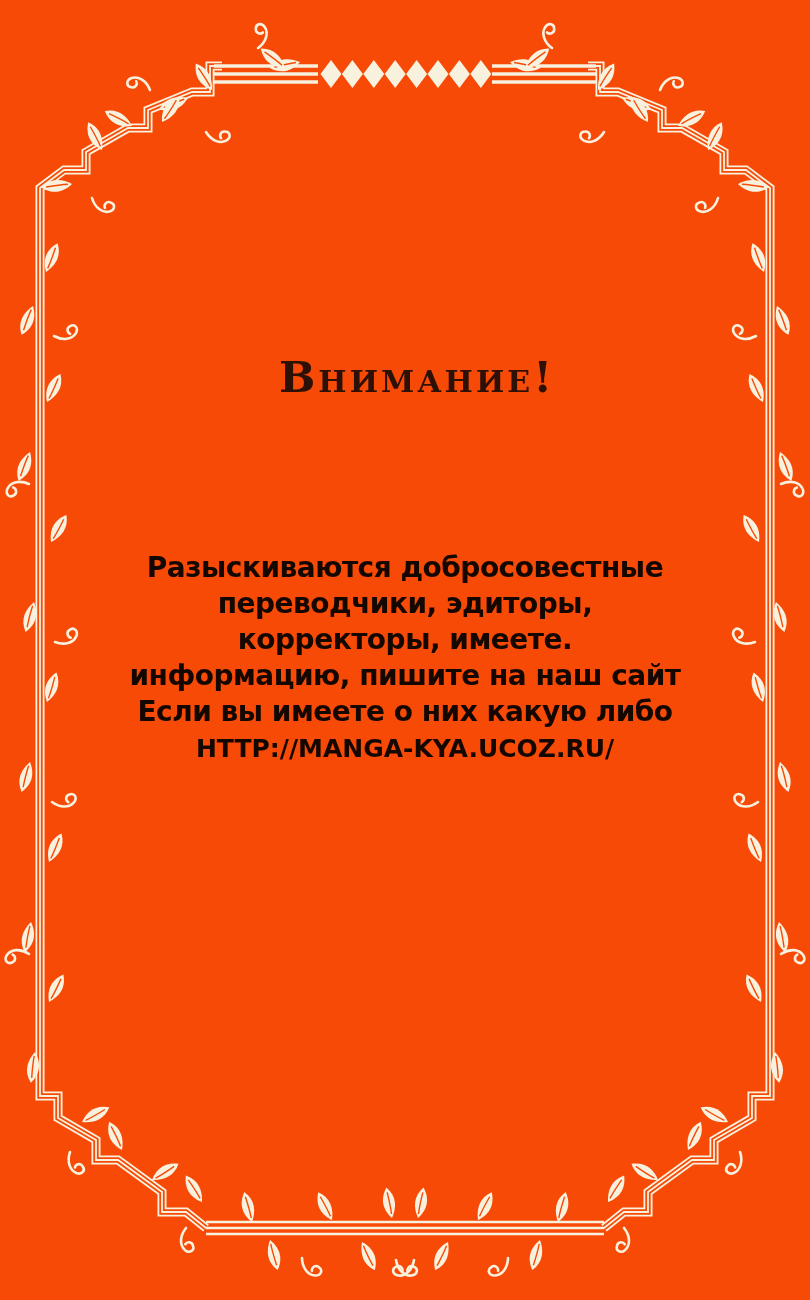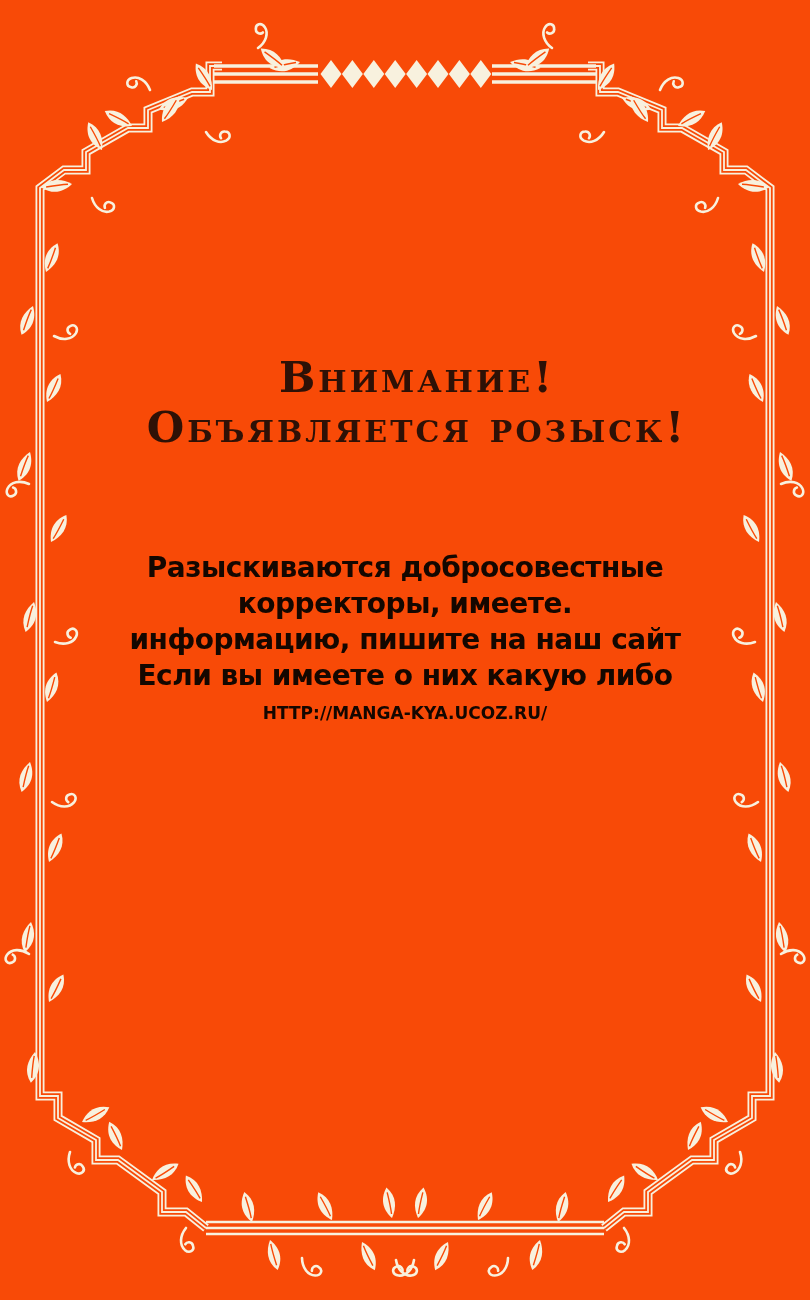--- a/index.html
+++ b/index.html
@@ -43,21 +43,21 @@
     top:550px;left:0;width:100%;
     color:var(--body-ink);
     font-weight:700;
     font-size:28px;
     line-height:36px;
     letter-spacing:-0.5px;
   }
   .body-text .bline{display:block;}
   .url-line{
     display:block;
-    font-size:17px;
+    font-size:25px;
     font-weight:800;
     letter-spacing:0px;
     margin-top:1px;
   }
 </style>
 </head>
 <body>
 
 <svg class="frame-svg" viewBox="0 0 810 1300" aria-hidden="true">
   <defs>
@@ -145,22 +145,22 @@
     <use href="#diamond" transform="translate(416.6,74)"></use>
     <use href="#diamond" transform="translate(438,74)"></use>
     <use href="#diamond" transform="translate(459.4,74)"></use>
     <use href="#diamond" transform="translate(480.8,74)"></use>
   </g>
 </svg>
 
 <div class="text-layer">
   <div class="heading">
     <span class="hline">Внимание!</span>
-    <span class="hline">Объявляется розыск!</span>
   </div>
   <div class="body-text">
     <span class="bline">Разыскиваются добросовестные</span>
+    <span class="bline">переводчики, эдиторы,</span>
     <span class="bline">корректоры, имеете.</span>
     <span class="bline">информацию, пишите на наш сайт</span>
     <span class="bline">Если вы имеете о них какую либо</span>
     <span class="url-line">HTTP://MANGA-KYA.UCOZ.RU/</span>
   </div>
 </div>
 
 </body></html>

